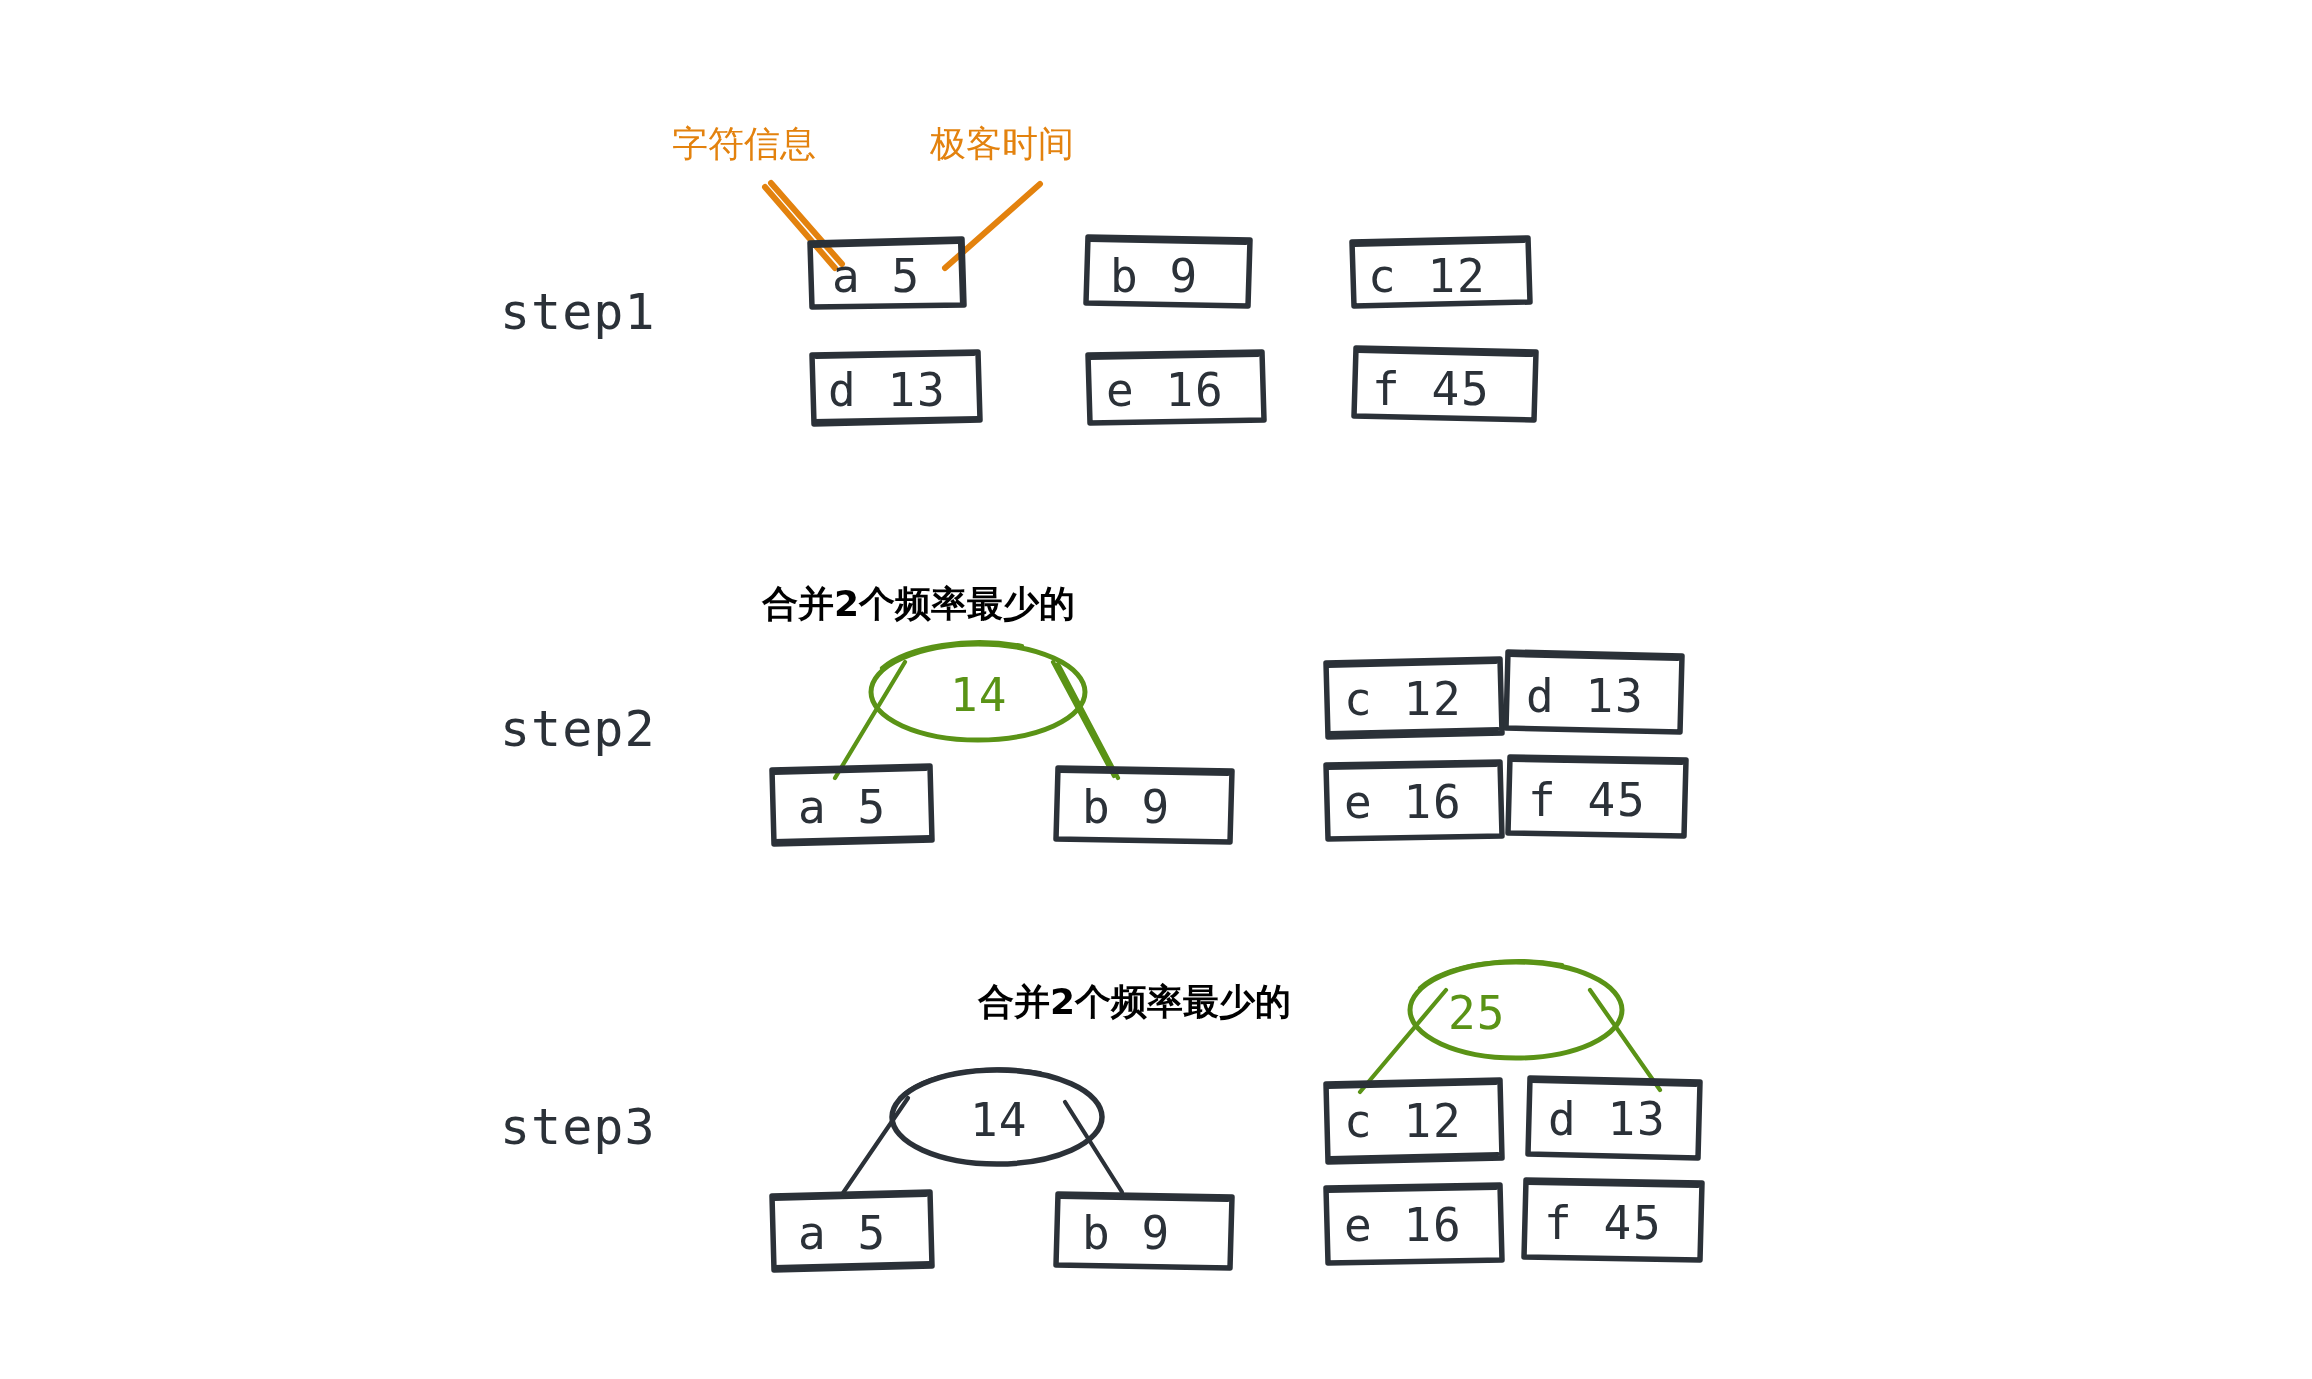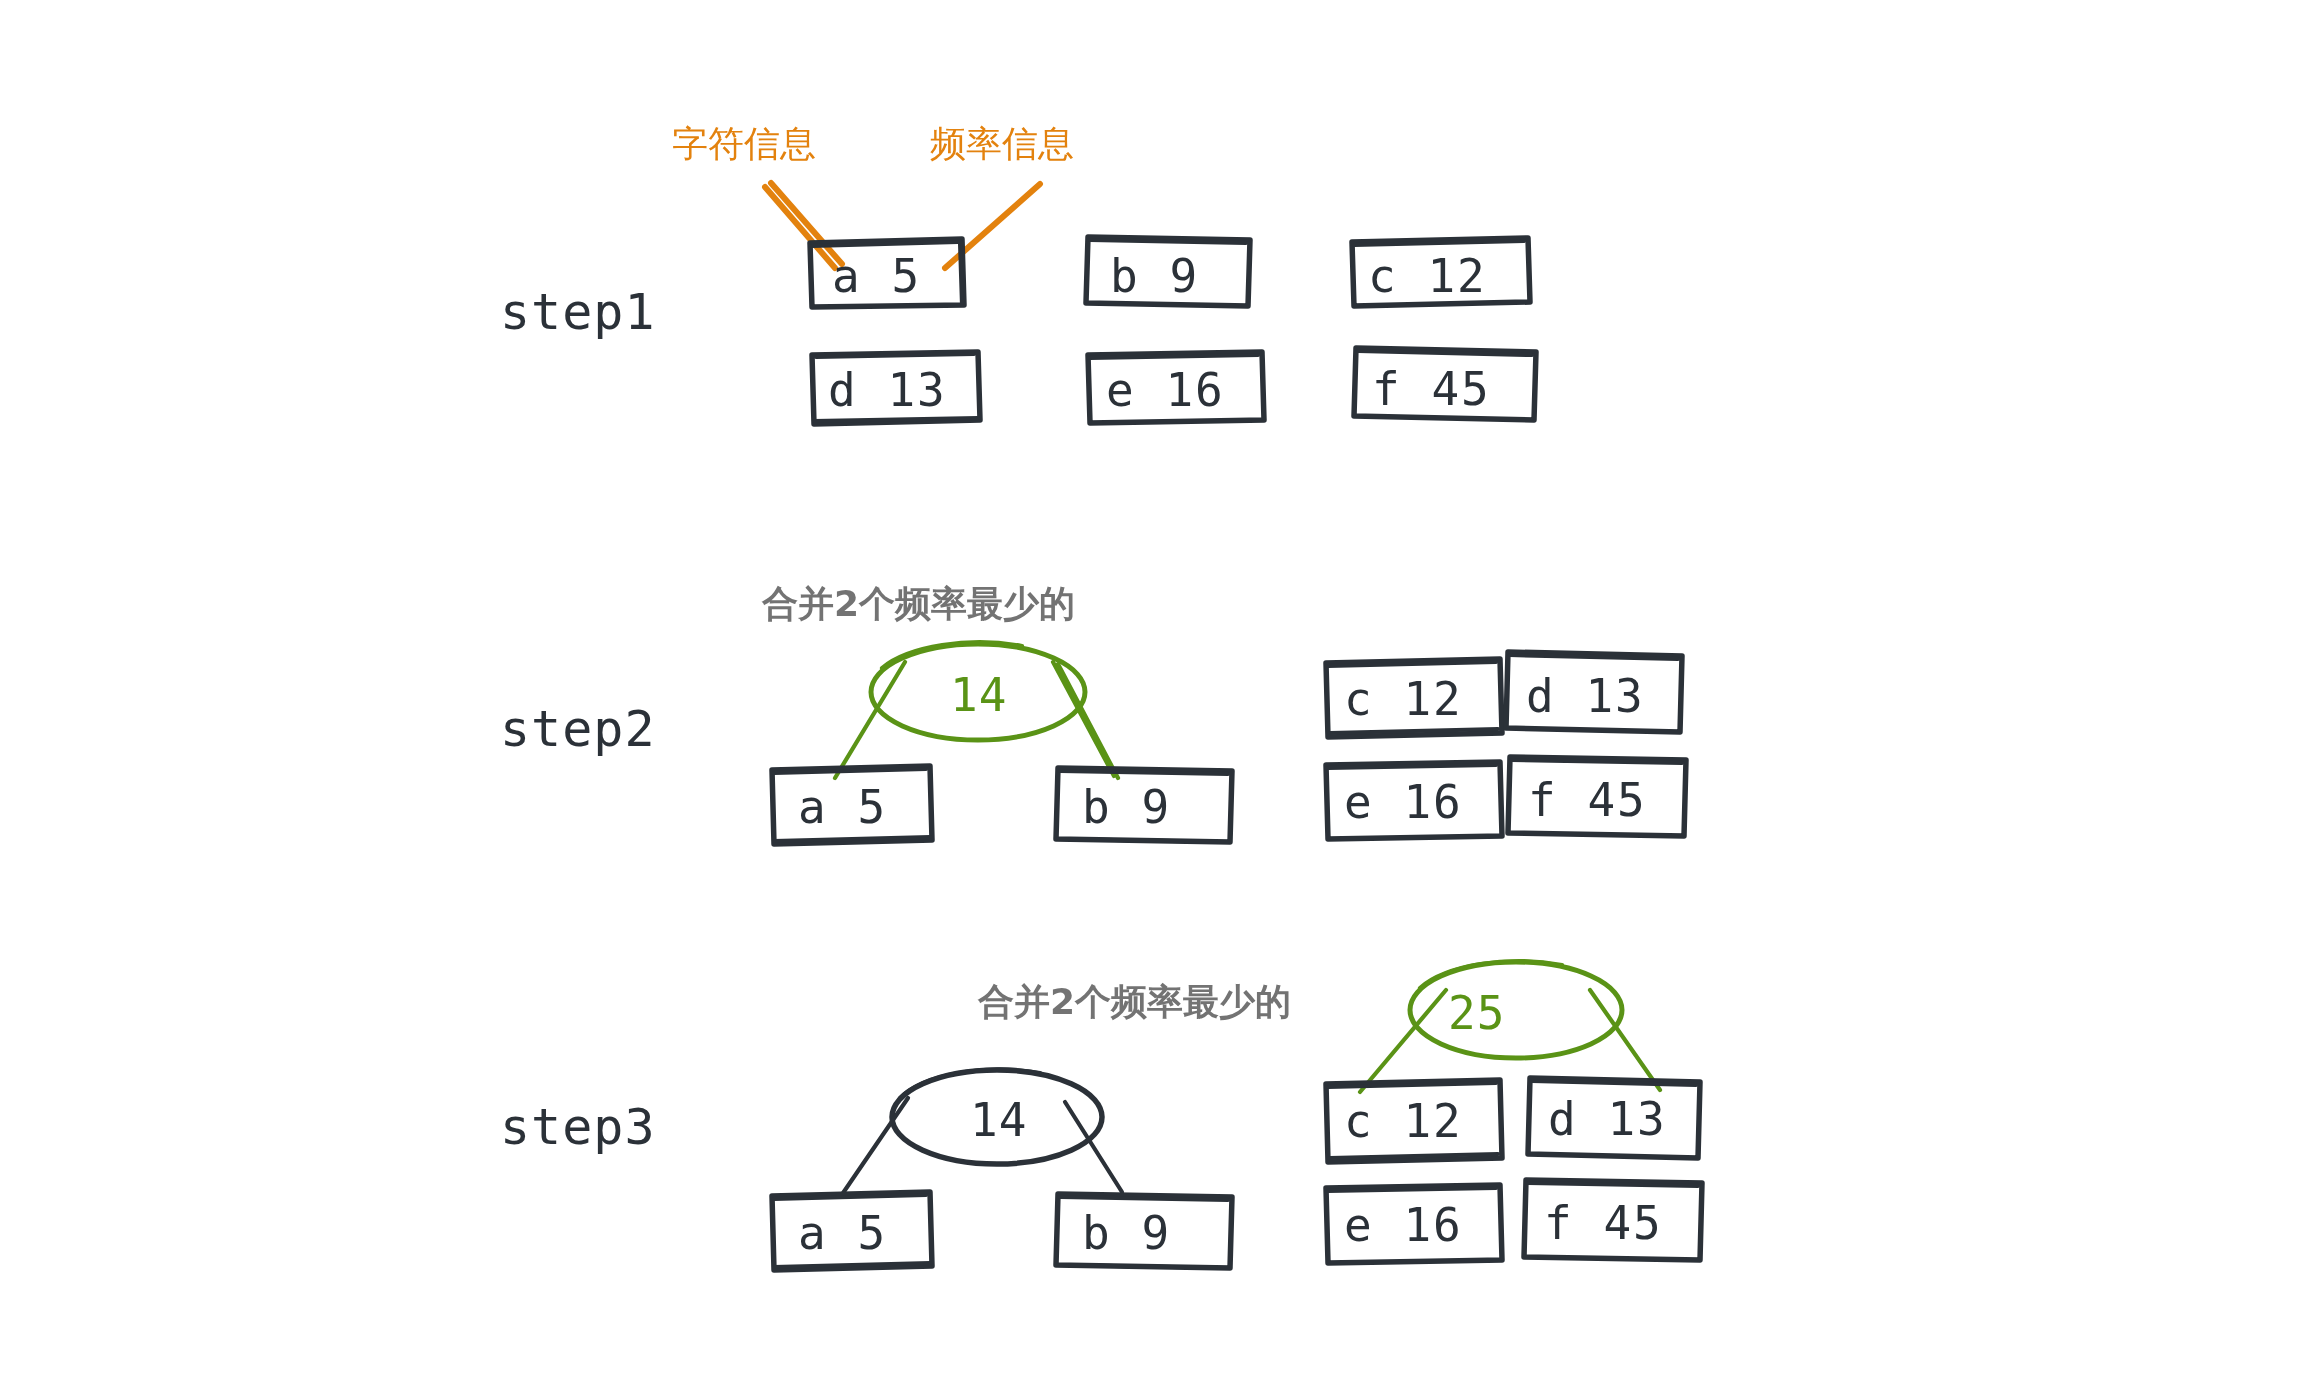--- a/index.html
+++ b/index.html
@@ -57,21 +57,21 @@
     font-family: "DejaVu Sans", sans-serif;
     font-size: 36px;
     color: #e3820e;
     white-space: nowrap;
     font-weight: 400;
   }
   .annot-green {
     position: absolute;
     font-family: "DejaVu Sans", sans-serif;
     font-size: 36px;
-    color: #737373;
+    color: #000000;
     white-space: nowrap;
     font-weight: 600;
   }
   #brand {
     position: absolute;
     left: 1992px;
     top: 1212px;
     display: flex;
     align-items: center;
     gap: 12px;
@@ -228,21 +228,21 @@
       <path class="ink" d="M1326,1188 L1500,1185 L1502,1260 L1328,1263 Z"></path>
       <path class="ink2" d="M1328,1191 L1496,1188"></path>
     </g>
     <g>
       <path class="ink" d="M1526,1180 L1702,1183 L1700,1260 L1524,1257 Z"></path>
       <path class="ink2" d="M1528,1183 L1698,1186"></path>
     </g>
   </svg>
 
   <div class="annot-orange" style="left:672px; top:120px;">字符信息</div>
-  <div class="annot-orange" style="left:930px; top:120px;">频率信息</div>
+  <div class="annot-orange" style="left:930px; top:120px;">极客时间</div>
 
   <div class="step-label" style="left:500px; top:283px;">step1</div>
 
   <div class="node-text" style="left:832px; top:249px;">a  5</div>
   <div class="node-text" style="left:1110px; top:249px;">b  9</div>
   <div class="node-text" style="left:1368px; top:249px;">c  12</div>
   <div class="node-text" style="left:828px; top:363px;">d  13</div>
   <div class="node-text" style="left:1106px; top:363px;">e  16</div>
   <div class="node-text" style="left:1372px; top:362px;">f  45</div>
 

